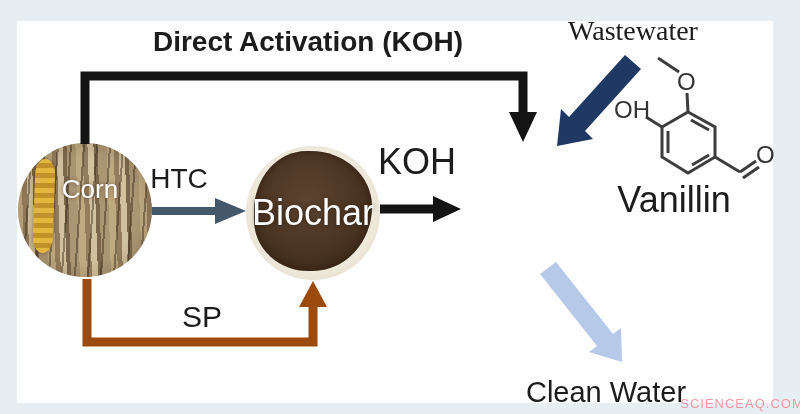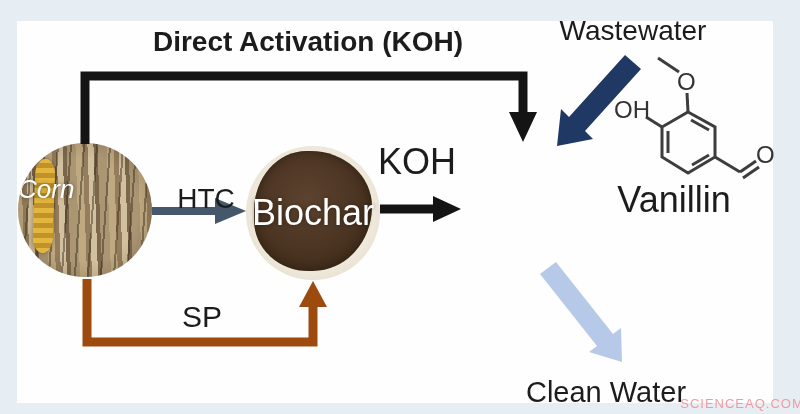--- a/index.html
+++ b/index.html
@@ -3,40 +3,40 @@
 <meta charset="utf-8">
 <style>
   html,body{margin:0;padding:0;}
   body{font-family:"Liberation Sans", sans-serif;}
   .canvas{position:relative;width:800px;height:414px;background:#e6eef3;overflow:hidden;}
   .panel{position:absolute;left:17px;top:21px;width:756px;height:382px;background:#fefefe;}
   .overlay{position:absolute;left:0;top:0;width:800px;height:414px;pointer-events:none;}
 
   .label{position:absolute;color:#1c1c1c;white-space:nowrap;transform:translateX(-50%);}
   .lbl-direct{left:308px;top:26px;font-size:28px;font-weight:bold;}
-  .lbl-wastewater{left:633px;top:15px;font-size:28px;}
-  .lbl-htc{left:206px;top:163px;font-size:28px;margin-top:20px;}
+  .lbl-wastewater{left:633px;top:15px;font-size:28px;font-family:Liberation Serif, serif;}
+  .lbl-htc{left:179px;top:163px;font-size:28px;}
   .lbl-koh{left:417px;top:141px;font-size:36px;}
   .lbl-sp{left:202px;top:300px;font-size:30px;}
   .lbl-vanillin{left:674px;top:179px;font-size:36px;}
   .lbl-cleanwater{left:606px;top:376px;font-size:29px;}
   .watermark{position:absolute;left:742px;top:396px;transform:translateX(-50%);font-size:13px;letter-spacing:1px;}
 
   .node{position:absolute;border-radius:50%;overflow:hidden;}
   .node-corn{left:18px;top:143px;width:134px;height:134px;
     background:
       radial-gradient(circle, rgba(0,0,0,0) 55%, rgba(60,45,25,.35) 100%),
       repeating-linear-gradient(94deg, rgba(50,38,22,.45) 0 2px, rgba(0,0,0,0) 2px 13px),
       repeating-linear-gradient(88deg, #bfa981 0 7px, #947d5c 7px 12px, #d2c19e 12px 18px, #7c674c 18px 22px, #ab9674 22px 31px);}
   .corn-cob{position:absolute;left:16px;top:16px;width:20px;height:94px;border-radius:10px/16px;
     transform:rotate(2deg);
     background:repeating-linear-gradient(0deg,#e3b63e 0 5px,#c2922a 5px 10px);
     box-shadow:0 0 4px rgba(60,40,10,.5);}
-  .corn-text{position:absolute;left:0;top:30px;width:100%;box-sizing:border-box;
-    color:#fff;font-size:26px;line-height:33px;text-shadow:0 0 4px rgba(40,30,15,.55);font-style:italic;}
+  .corn-text{position:absolute;left:0;top:30px;width:100%;text-align:center;padding-left:10px;box-sizing:border-box;
+    color:#fff;font-size:26px;line-height:33px;text-shadow:0 0 4px rgba(40,30,15,.55);}
 
   .node-biochar{left:246px;top:146px;width:134px;height:134px;
     background:radial-gradient(circle at 50% 48%, #f5f1e8 0%, #efe9dc 62%, #ddd4c2 100%);}
   .biochar-heap{position:absolute;left:6%;top:4%;width:88%;height:89%;
     border-radius:46% 54% 52% 48% / 52% 48% 56% 44%;
     background:radial-gradient(circle at 45% 40%, #5c432f 0%, #4c3523 50%, #3b2816 88%);
     box-shadow:inset 0 0 10px rgba(25,15,5,.5);}
   .biochar-text{position:absolute;left:0;top:0;width:100%;height:100%;display:flex;align-items:center;justify-content:center;
     color:#fff;font-size:36px;text-shadow:0 0 4px rgba(30,20,10,.5);}
 

